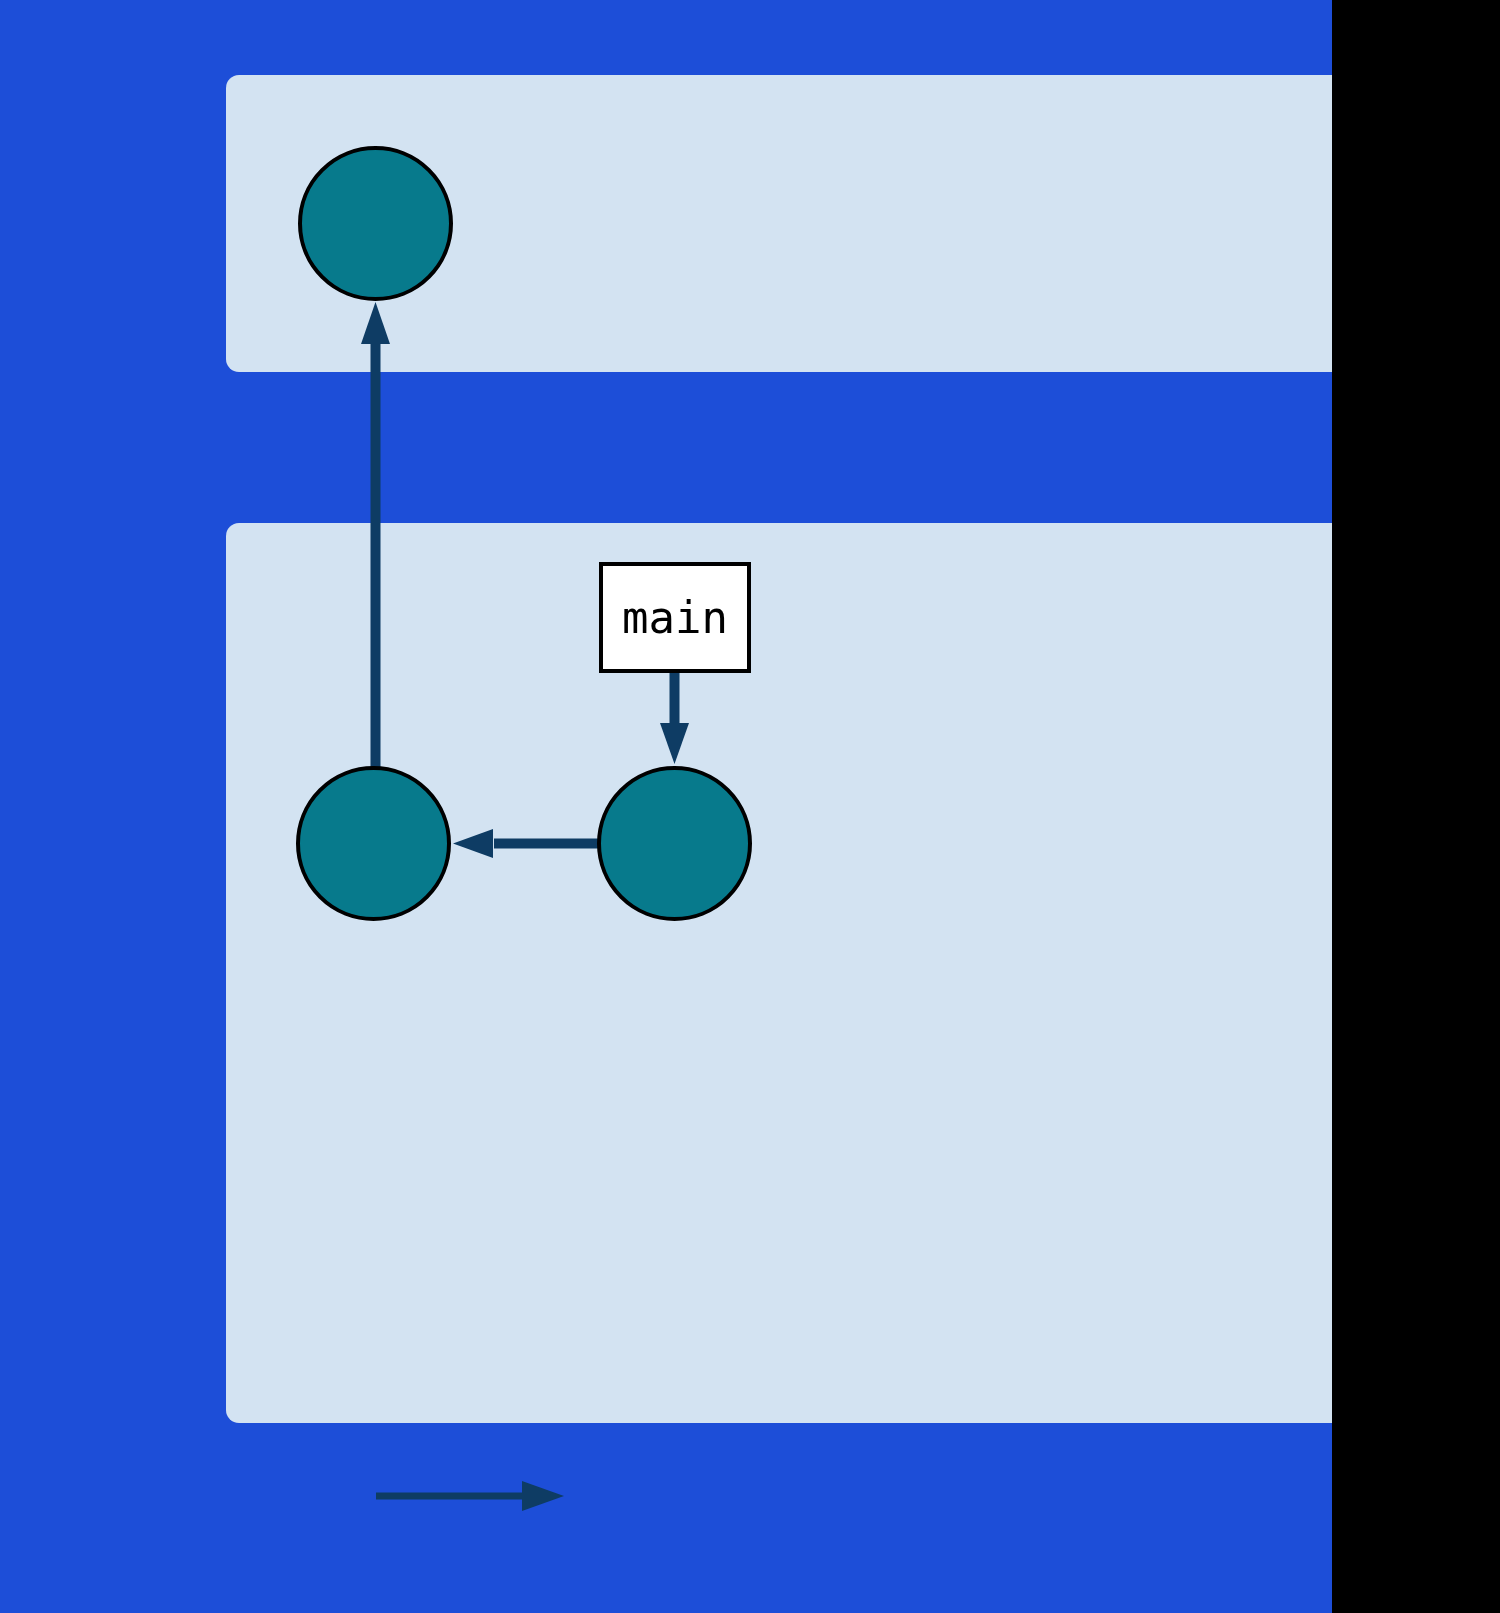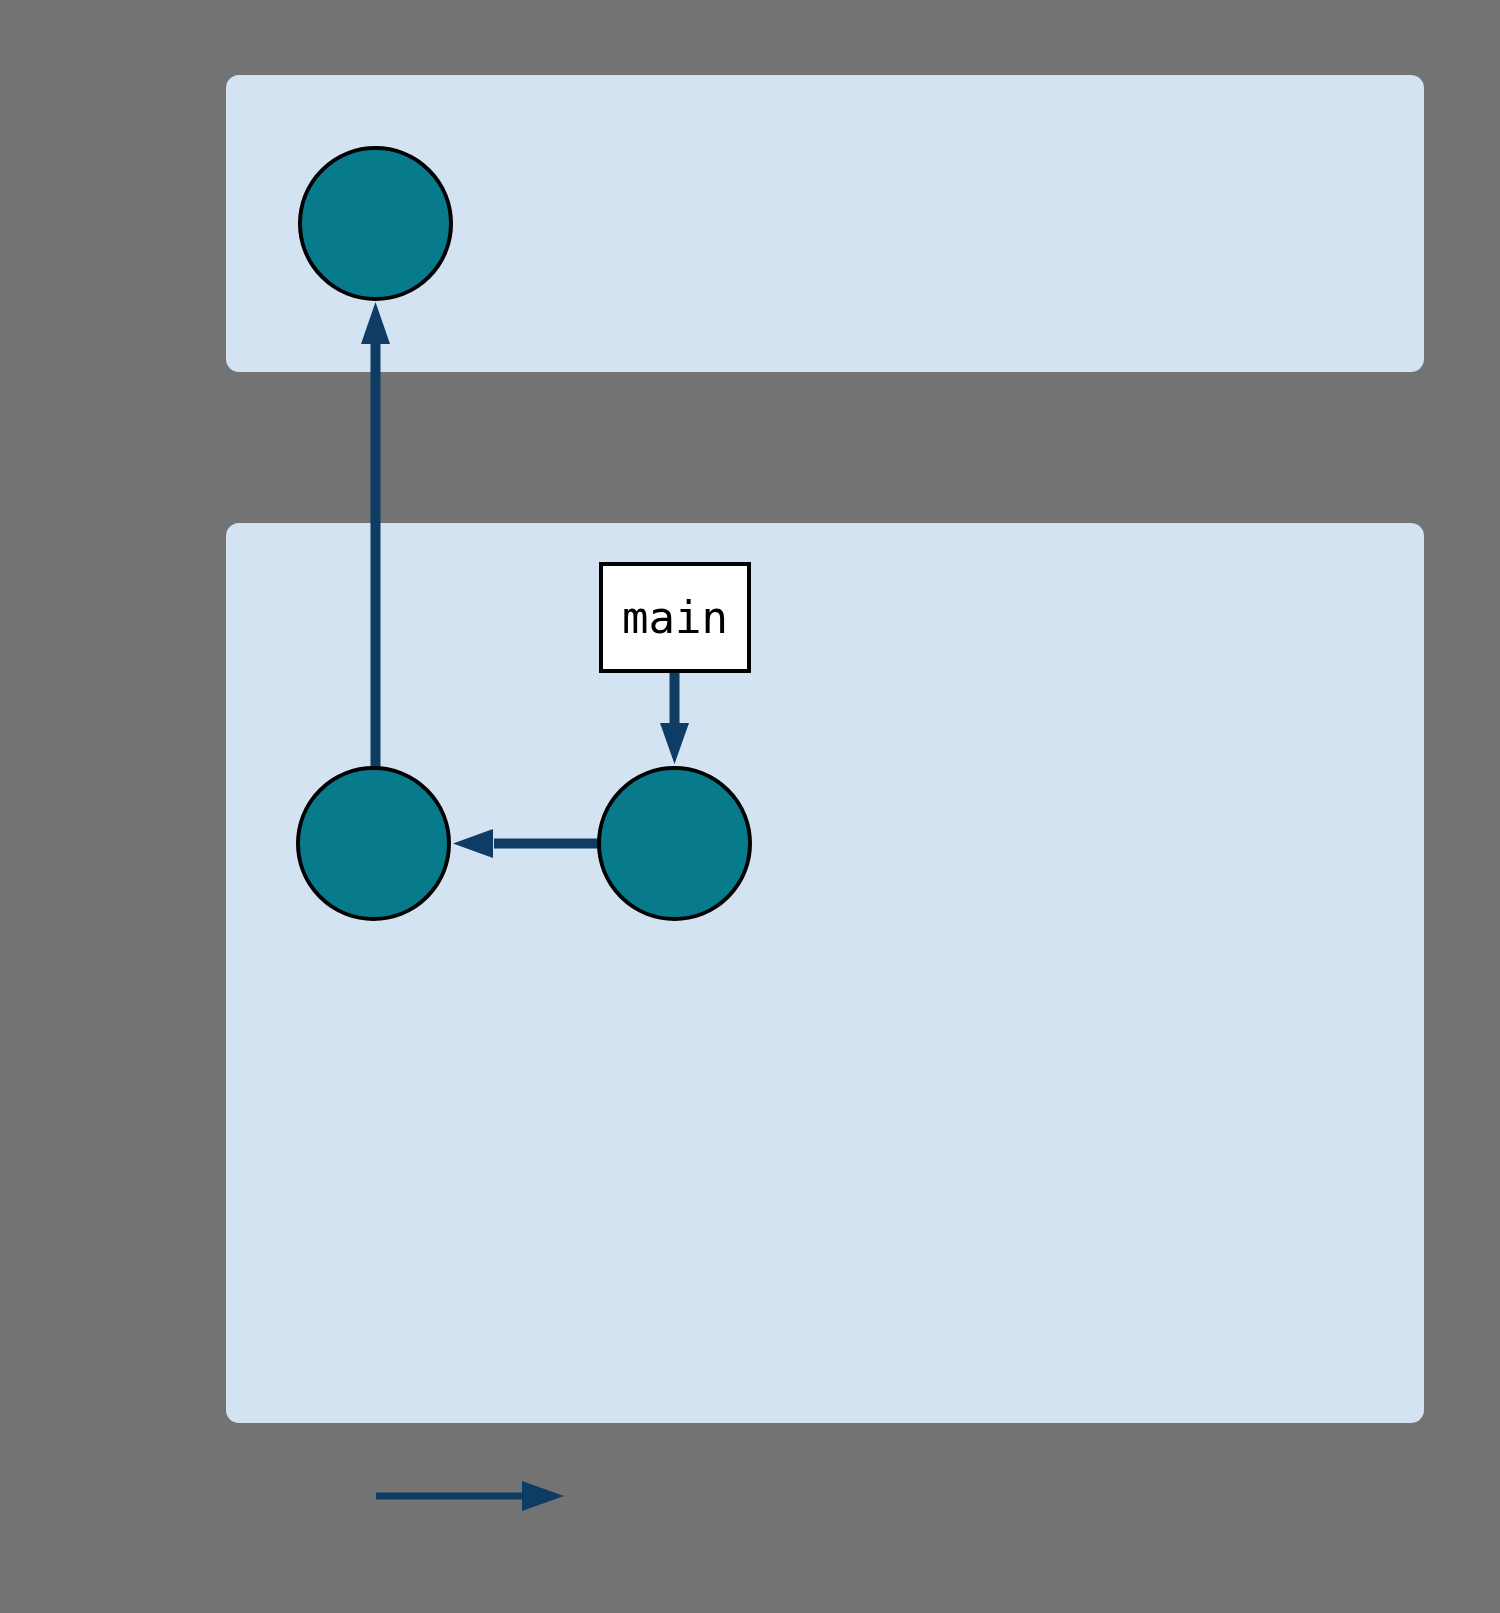--- a/index.html
+++ b/index.html
@@ -3,23 +3,23 @@
 <meta charset="utf-8">
 <style>
   html, body {
     margin: 0;
     padding: 0;
     background: #000000;
     font-family: "DejaVu Sans", sans-serif;
   }
   .canvas {
     position: relative;
-    width: 1500px;
+    width: 1332px;
     height: 1613px;
-    background: #737373;
+    background: #1d4ed8;
     overflow: hidden;
   }
   .panel {
     position: absolute;
     left: 226px;
     width: 1198px;
     background: #d3e3f2;
     border-radius: 13px;
   }
   .panel-remote { top: 75px;  height: 297px; }

